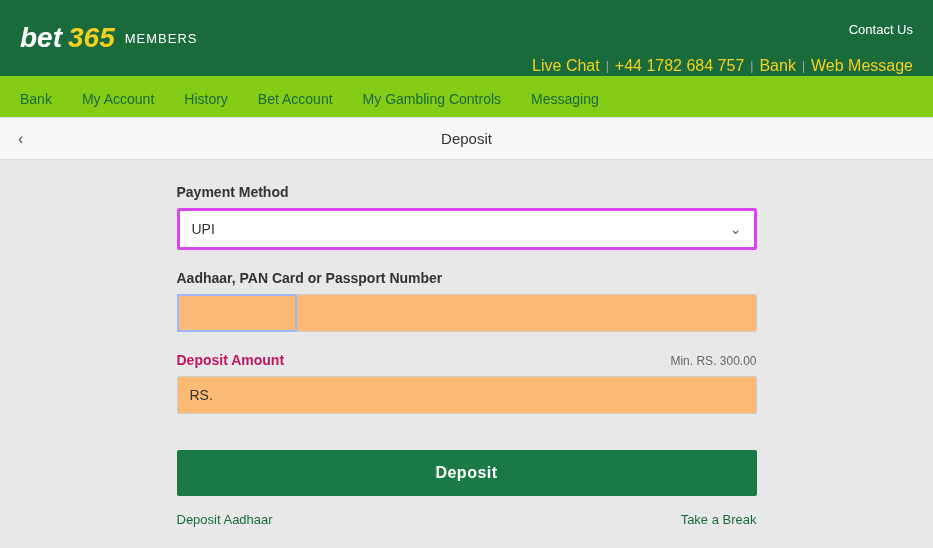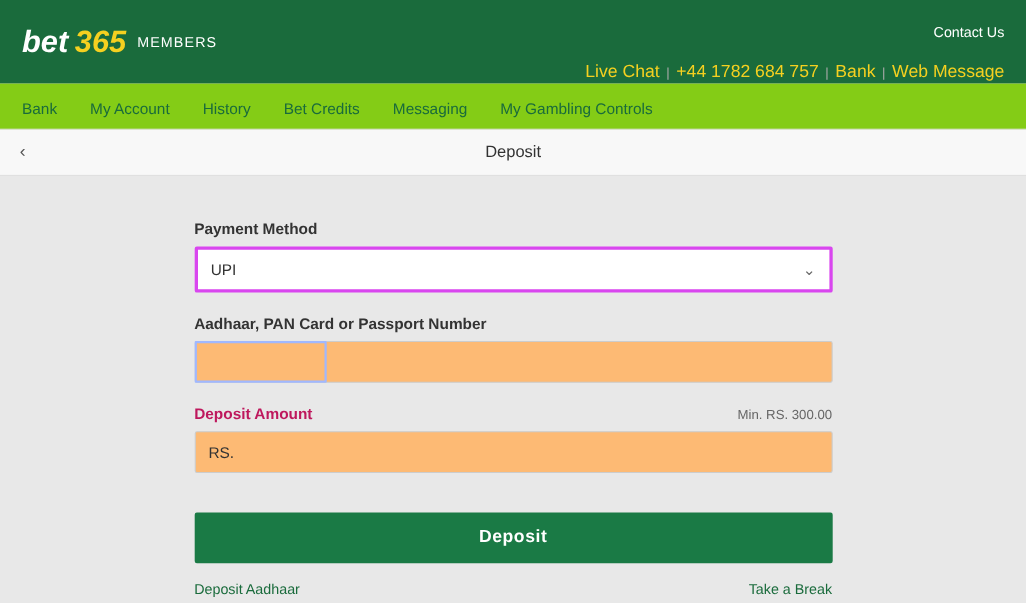--- a/index.html
+++ b/index.html
@@ -112,21 +112,21 @@
 
     
     .main {
       background: #e8e8e8;
       padding: 24px 40px 30px 40px;
       min-height: 400px;
     }
 
     .form-section {
       max-width: 580px;
-      margin: 16px auto;
+      margin: 0 auto;
     }
 
     .field-group {
       margin-bottom: 20px;
     }
 
     .field-label {
       font-size: 14px;
       font-weight: bold;
       color: #333;
@@ -248,23 +248,23 @@
       <span class="sep">|</span>
       <a>Web Message</a>
     </div>
   </div>
 </div>
 
 <nav class="nav">
   <a class="nav-item">Bank</a>
   <a class="nav-item">My Account</a>
   <a class="nav-item">History</a>
-  <a class="nav-item">Bet Credits</a>
+  <a class="nav-item">Bet Account</a>
+  <a class="nav-item">My Gambling Controls</a>
   <a class="nav-item">Messaging</a>
-  <a class="nav-item">My Gambling Controls</a>
 </nav>
 
 <div class="sub-header">
   <button class="sub-header-back">‹</button>
   <span class="sub-header-title">Deposit</span>
 </div>
 
 <div class="main">
   <div class="form-section">
 

